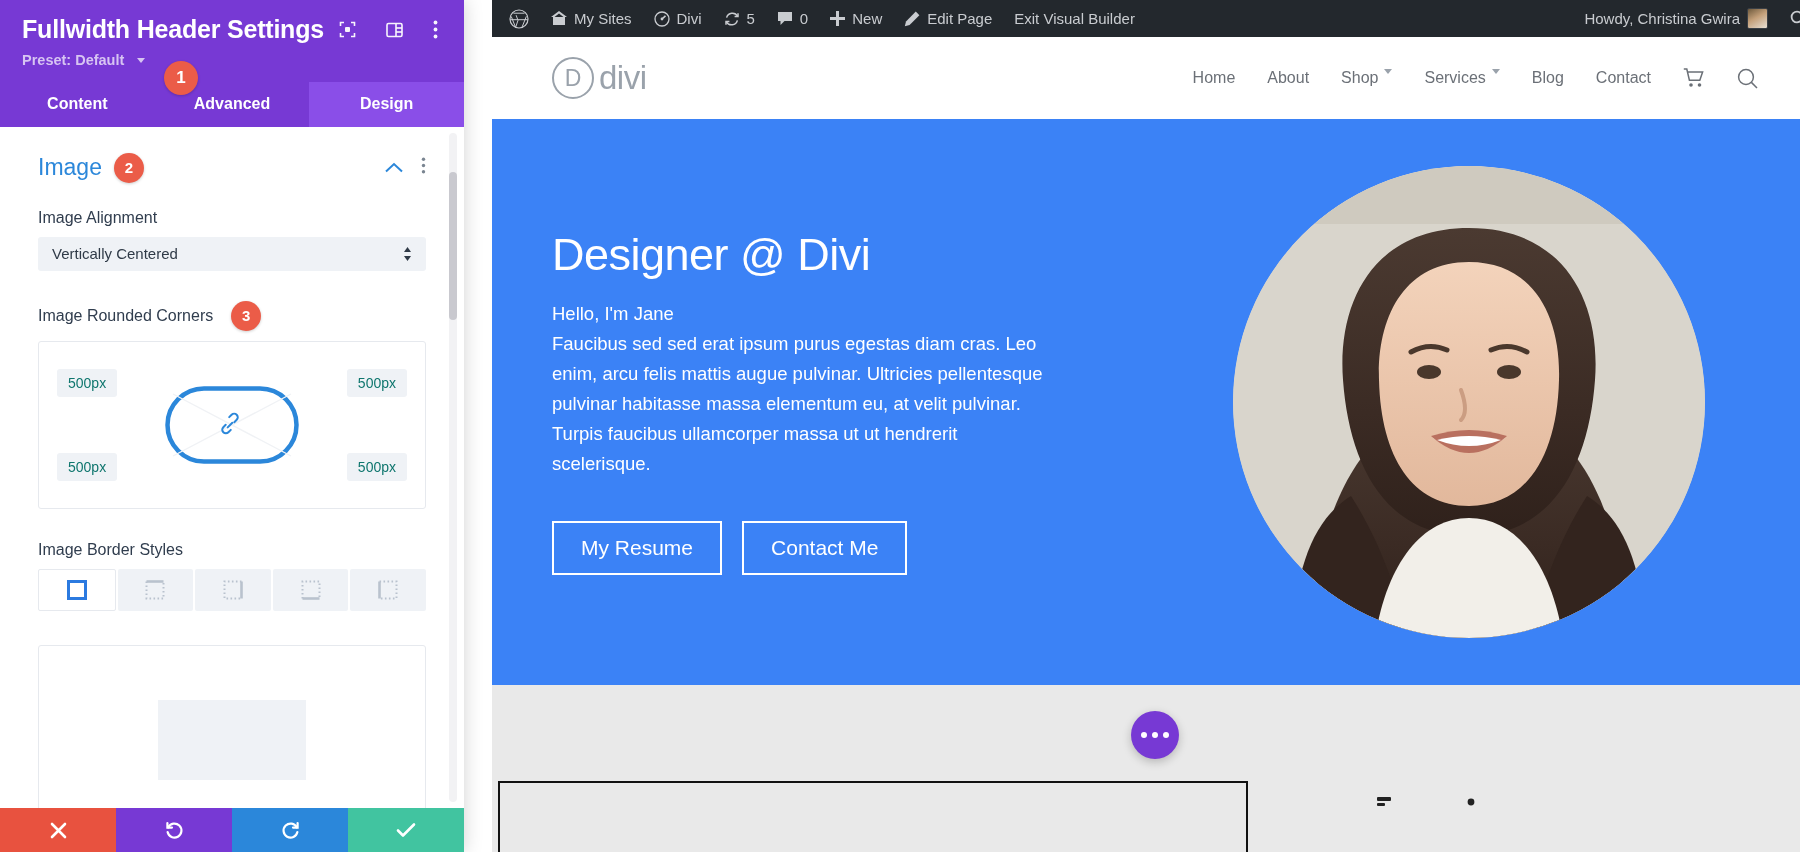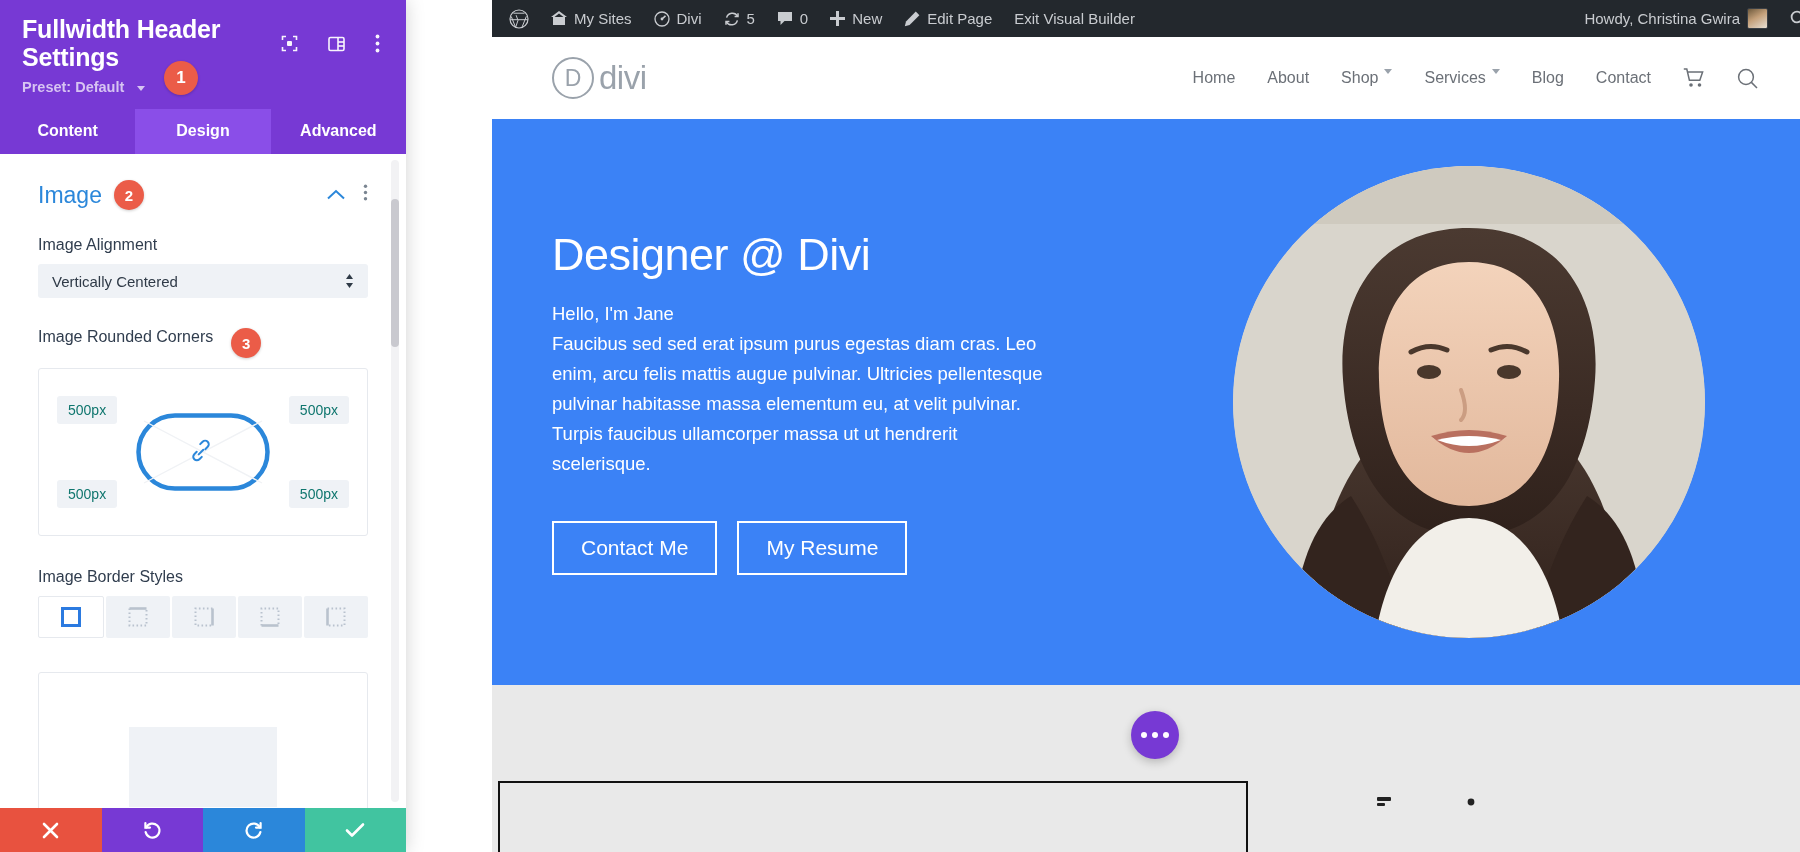--- a/index.html
+++ b/index.html
@@ -7,21 +7,21 @@
     width: 1800px; height: 852px;
     overflow: hidden;
     font-family: "Liberation Sans", sans-serif;
     background: #ffffff;
   }
   #root { position: relative; width: 1800px; height: 852px; }
 
   
   .settings-panel {
     position: absolute; left: 0; top: 0;
-    width: 406px; height: 852px;
+    width: 464px; height: 852px;
     background: #ffffff;
     display: flex; flex-direction: column;
     box-shadow: 0 0 18px rgba(0,0,0,0.18);
     z-index: 20;
   }
   .sp-header {
     background: #7739d4;
     padding: 16px 22px 0 22px;
     position: relative;
     flex: 0 0 auto;
@@ -72,21 +72,21 @@
 
   .section-head { display: flex; align-items: center; margin-bottom: 26px; position: relative; }
   .section-title { color: #2b87da; font-size: 23px; font-weight: 400; }
   .section-head .badge-inline { position: static; margin-left: 12px; width: 30px; height: 30px; font-size: 15px; }
   .section-head .spacer { flex: 1; }
   .chev-up { color: #2b87da; font-size: 17px; cursor: pointer; padding: 0 6px; }
   .kebab { color: #7a8591; font-size: 17px; letter-spacing: 0; cursor: pointer; padding-left: 12px; }
 
   .field-label {
     font-size: 16px; color: #303d4e; font-weight: 400;
-    margin-bottom: 10px; display: flex; align-items: flex-start;
+    margin-bottom: 10px; display: flex; align-items: center;
   }
   .field-label .badge-inline { position: static; margin-left: 18px; width: 30px; height: 30px; font-size: 15px; }
 
   .select-box {
     background: #eff2f6; border: none; border-radius: 3px;
     height: 34px; display: flex; align-items: center;
     padding: 0 14px; font-size: 15px; color: #2f3a47;
     justify-content: space-between; cursor: pointer;
     margin-bottom: 30px;
   }
@@ -249,22 +249,22 @@
         </div>
       </div>
       <div class="sp-preset">
         <span>Preset: Default</span>
         <i class="caret-dn"></i>
       </div>
     </div>
 
     <div class="sp-tabs">
       <div class="sp-tab">Content</div>
+      <div class="sp-tab">Advanced</div>
       <div class="sp-tab active">Design</div>
-      <div class="sp-tab">Advanced</div>
     </div>
     <div class="badge" id="badge1">1</div>
 
     <div class="sp-body">
       <div class="scrollbar-track"></div>
       <div class="scrollbar-thumb"></div>
 
       <div class="sp-scroll">
 
         <div class="section-head">
@@ -507,22 +507,22 @@
       </div>
     </div>
 
     <div class="hero">
       <div class="hero-inner">
         <div class="hero-left">
           <div class="hero-title">Designer @ Divi</div>
           <div class="hero-sub">Hello, I'm Jane</div>
           <div class="hero-body">Faucibus sed sed erat ipsum purus egestas diam cras. Leo enim, arcu felis mattis augue pulvinar. Ultricies pellentesque pulvinar habitasse massa elementum eu, at velit pulvinar. Turpis faucibus ullamcorper massa ut ut hendrerit scelerisque.</div>
           <div class="hero-btns">
+            <button class="hero-btn">My Resume</button>
             <button class="hero-btn">Contact Me</button>
-            <button class="hero-btn">My Resume</button>
           </div>
         </div>
         <div class="hero-right">
           <div class="portrait">
             <svg width="472" height="472" viewBox="0 0 472 472" aria-hidden="true">
               <defs>
                 <clipPath id="pc">
                     <circle cx="236" cy="236" r="236"></circle>
                   </clipPath>
                 <linearGradient id="hairg" x1="0" y1="0" x2="0" y2="1">

